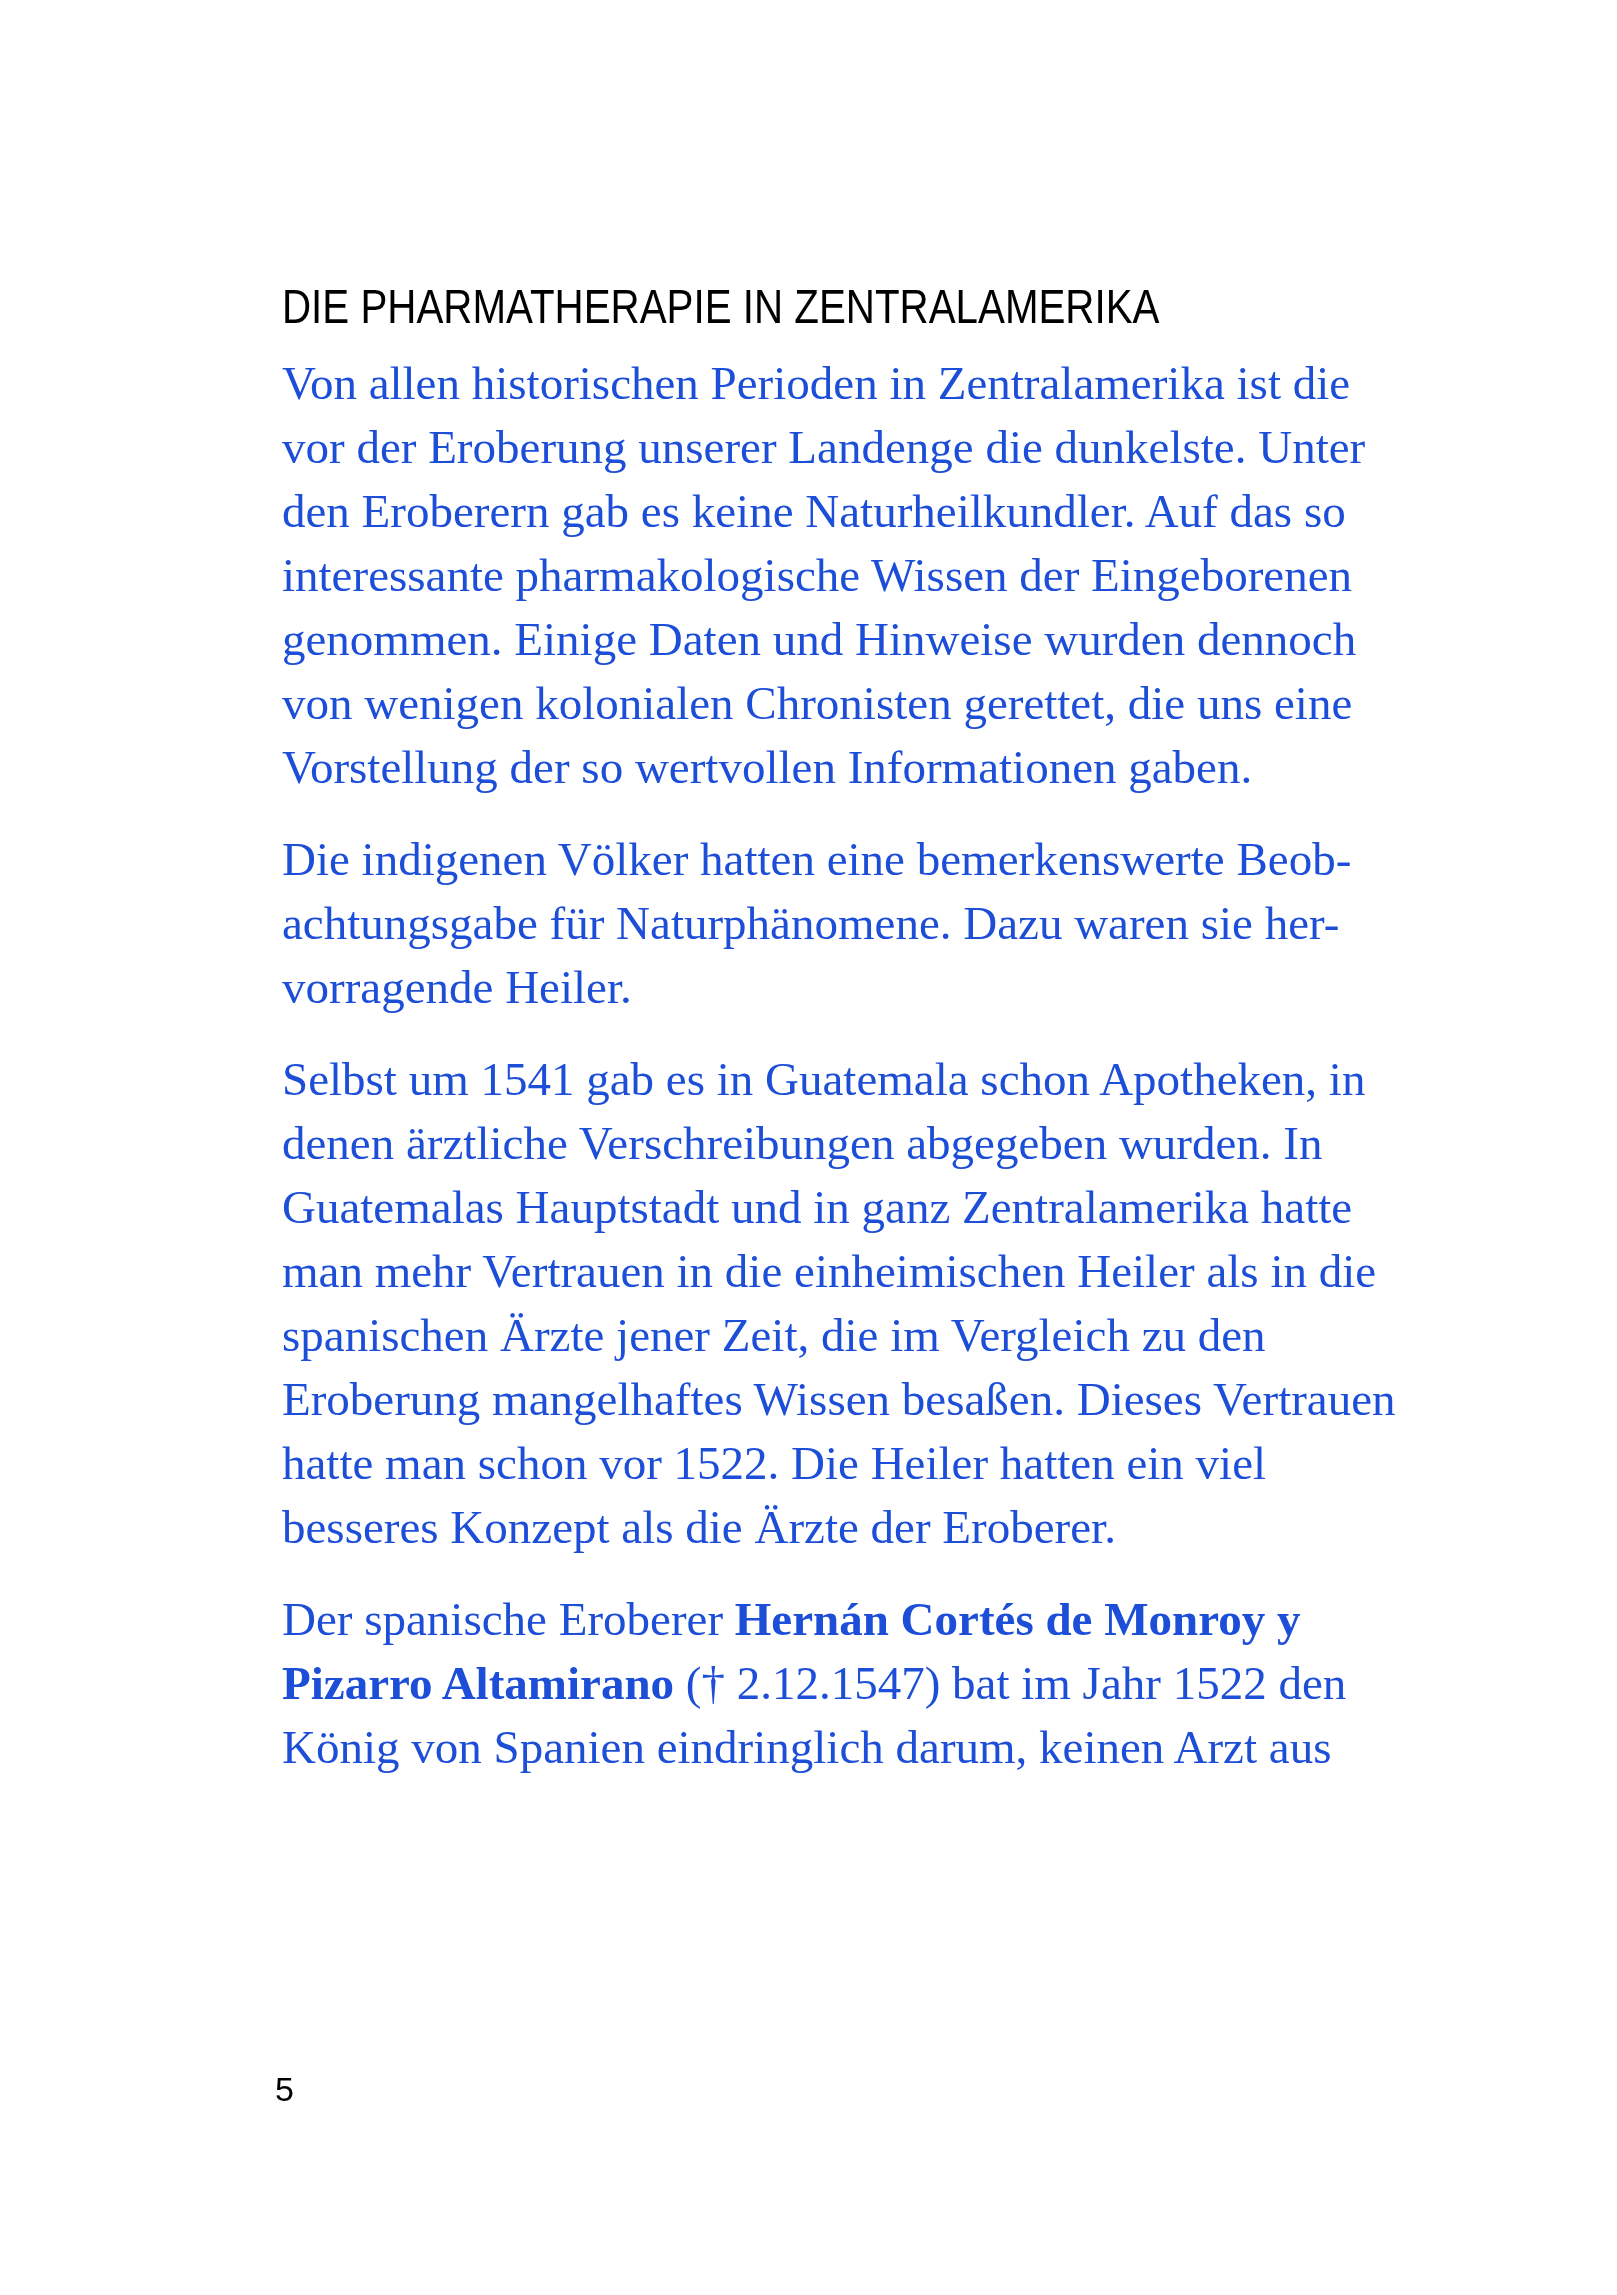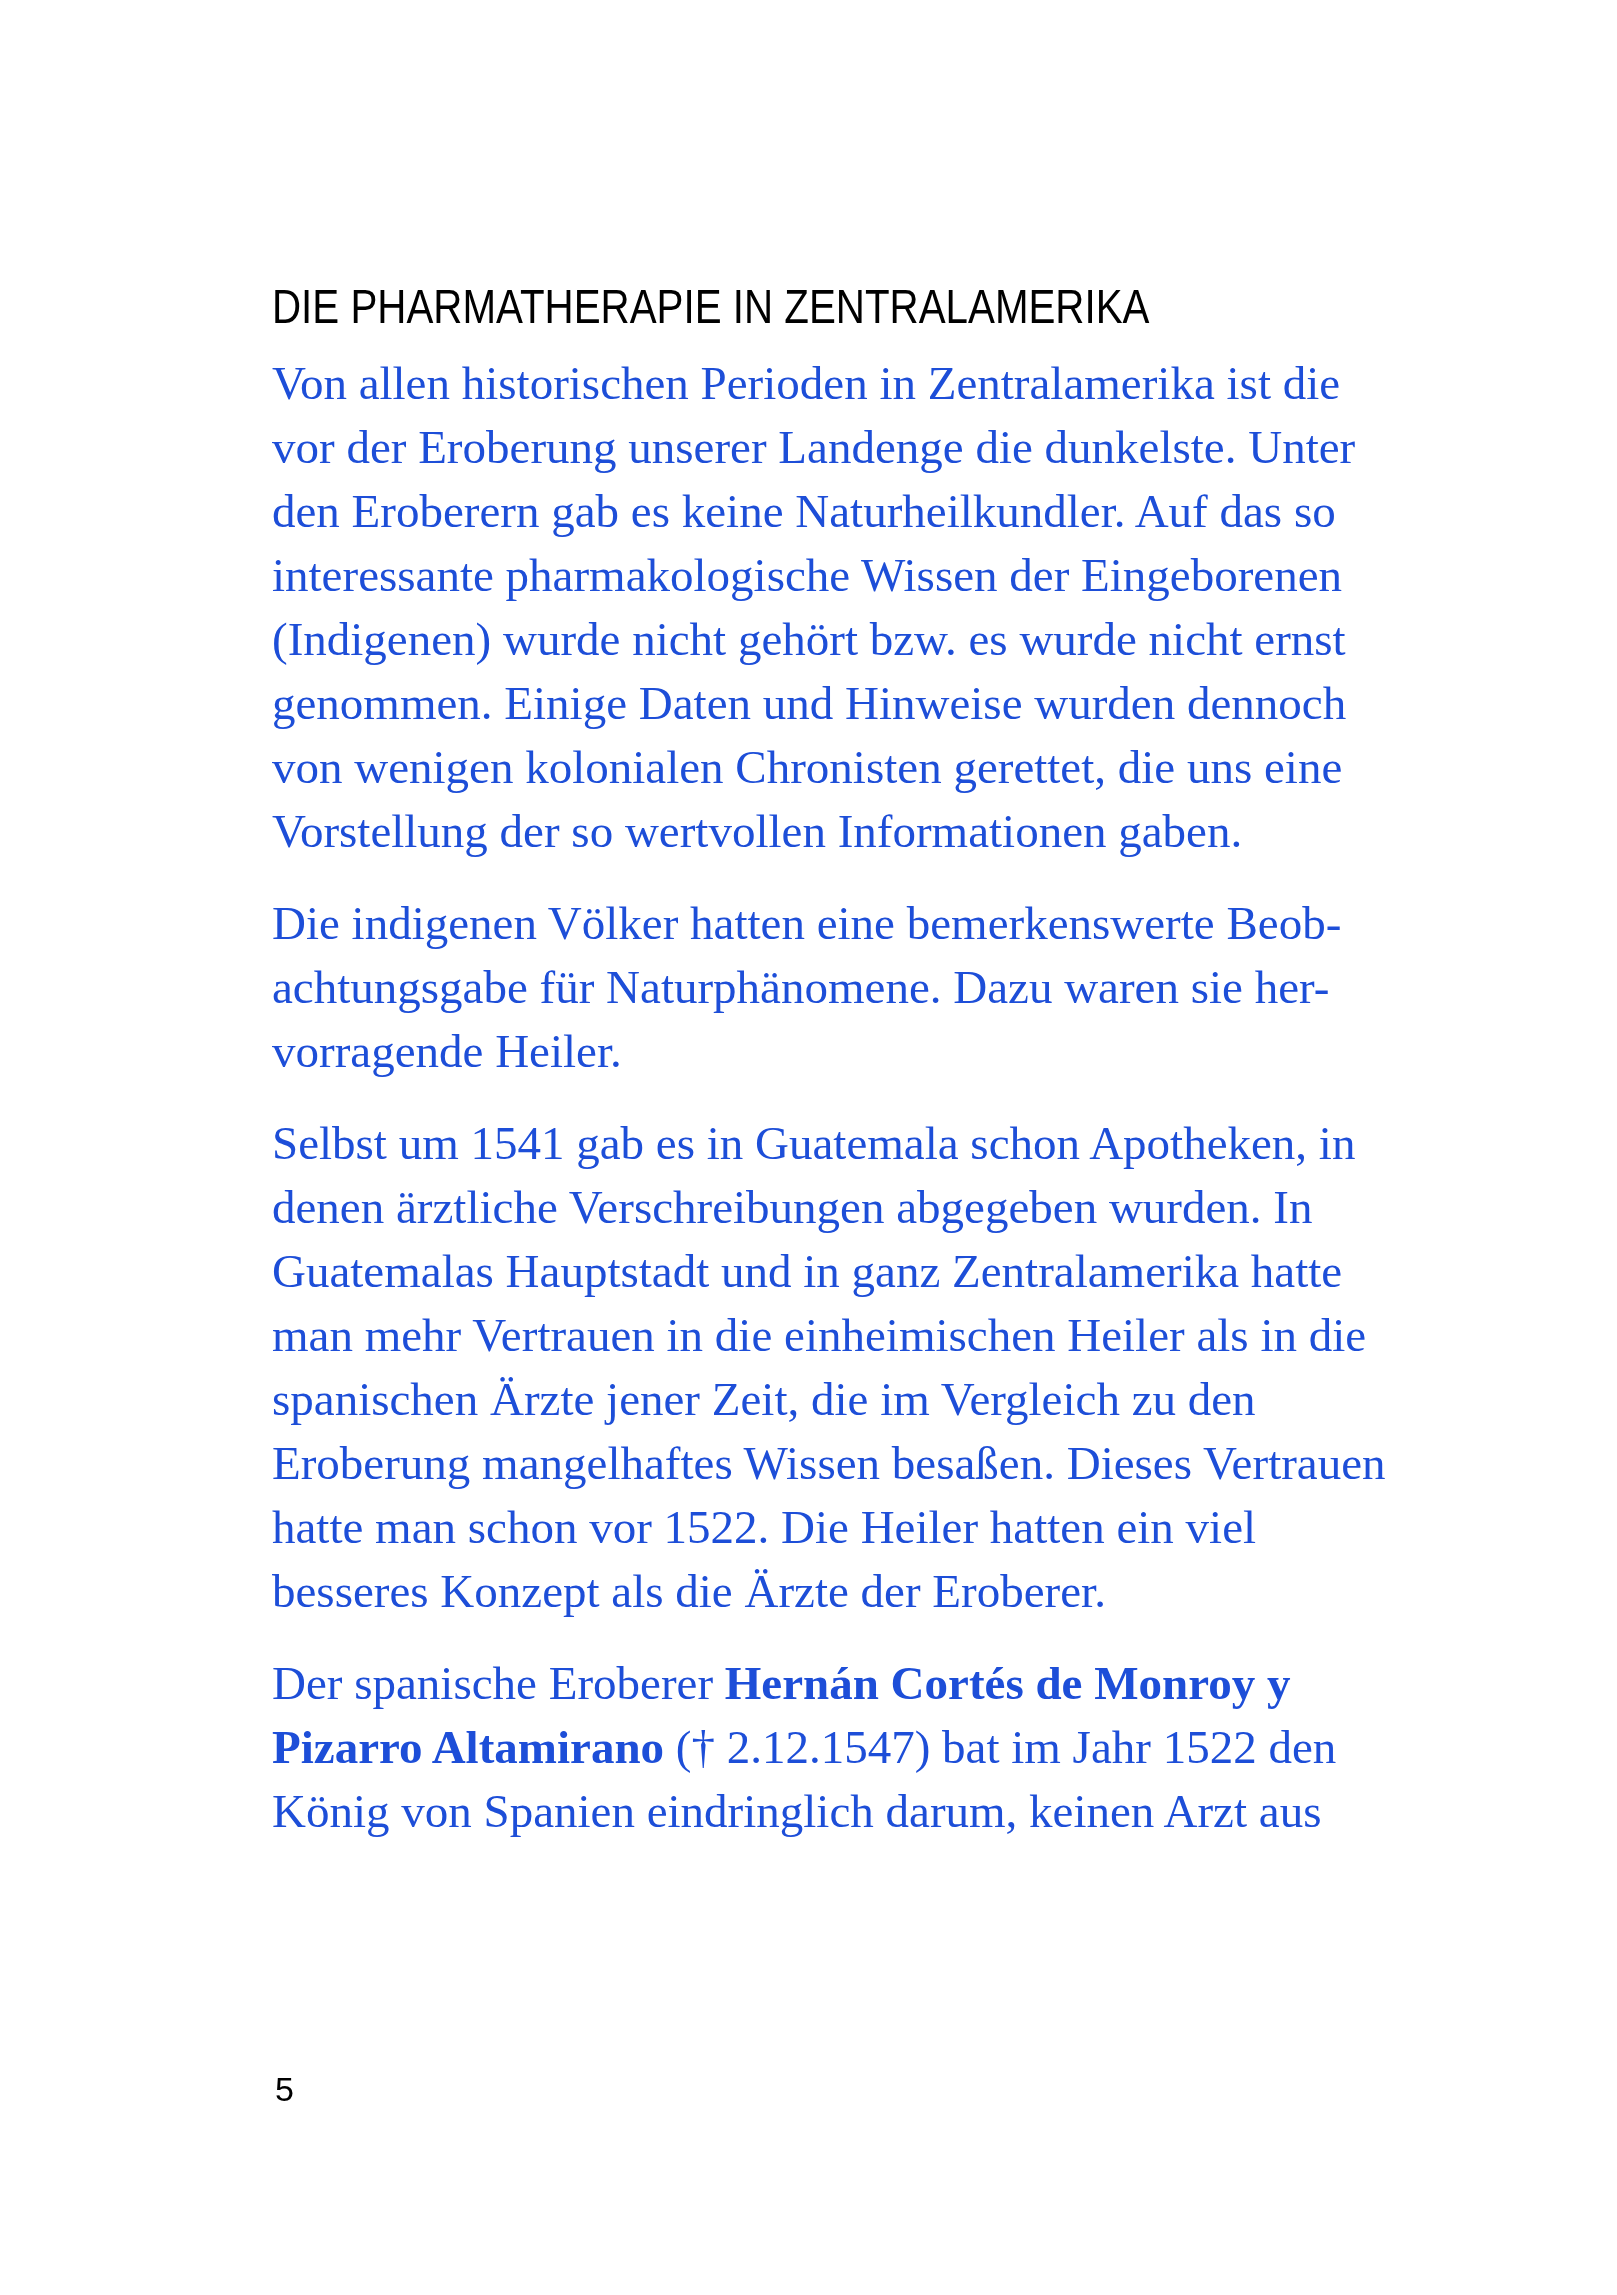--- a/index.html
+++ b/index.html
@@ -10,21 +10,21 @@
   body {
     width: 1618px;
     height: 2295px;
     position: relative;
     background: #ffffff;
     color: #000000;
     font-family: "Liberation Serif", serif;
   }
   .content {
     position: absolute;
-    left: 272px;
+    left: 282px;
     top: 279px;
     width: 1092px;
   }
   .heading {
     margin: 0 0 15.7px 0;
     font-family: "Liberation Sans", sans-serif;
     font-weight: 400;
     font-size: 48px;
     line-height: 56px;
     letter-spacing: 0px;
@@ -63,21 +63,20 @@
 
 <main class="content">
 
   <h1 class="heading">DIE PHARMATHERAPIE IN ZENTRALAMERIKA</h1>
 
   <section class="paragraph">
     <div class="line">Von allen historischen Perioden in Zentralamerika ist die</div>
     <div class="line">vor der Eroberung unserer Landenge die dunkelste. Unter</div>
     <div class="line">den Eroberern gab es keine Naturheilkundler. Auf das so</div>
     <div class="line">interessante pharmakologische Wissen der Eingeborenen</div>
-    <div class="line">(Indigenen) wurde nicht gehört bzw. es wurde nicht ernst</div>
     <div class="line">genommen. Einige Daten und Hinweise wurden dennoch</div>
     <div class="line">von wenigen kolonialen Chronisten gerettet, die uns eine</div>
     <div class="line">Vorstellung der so wertvollen Informationen gaben.</div>
   </section>
 
   <section class="paragraph">
     <div class="line">Die indigenen Völker hatten eine bemerkenswerte Beob-</div>
     <div class="line">achtungsgabe für Naturphänomene. Dazu waren sie her-</div>
     <div class="line">vorragende Heiler.</div>
   </section>

